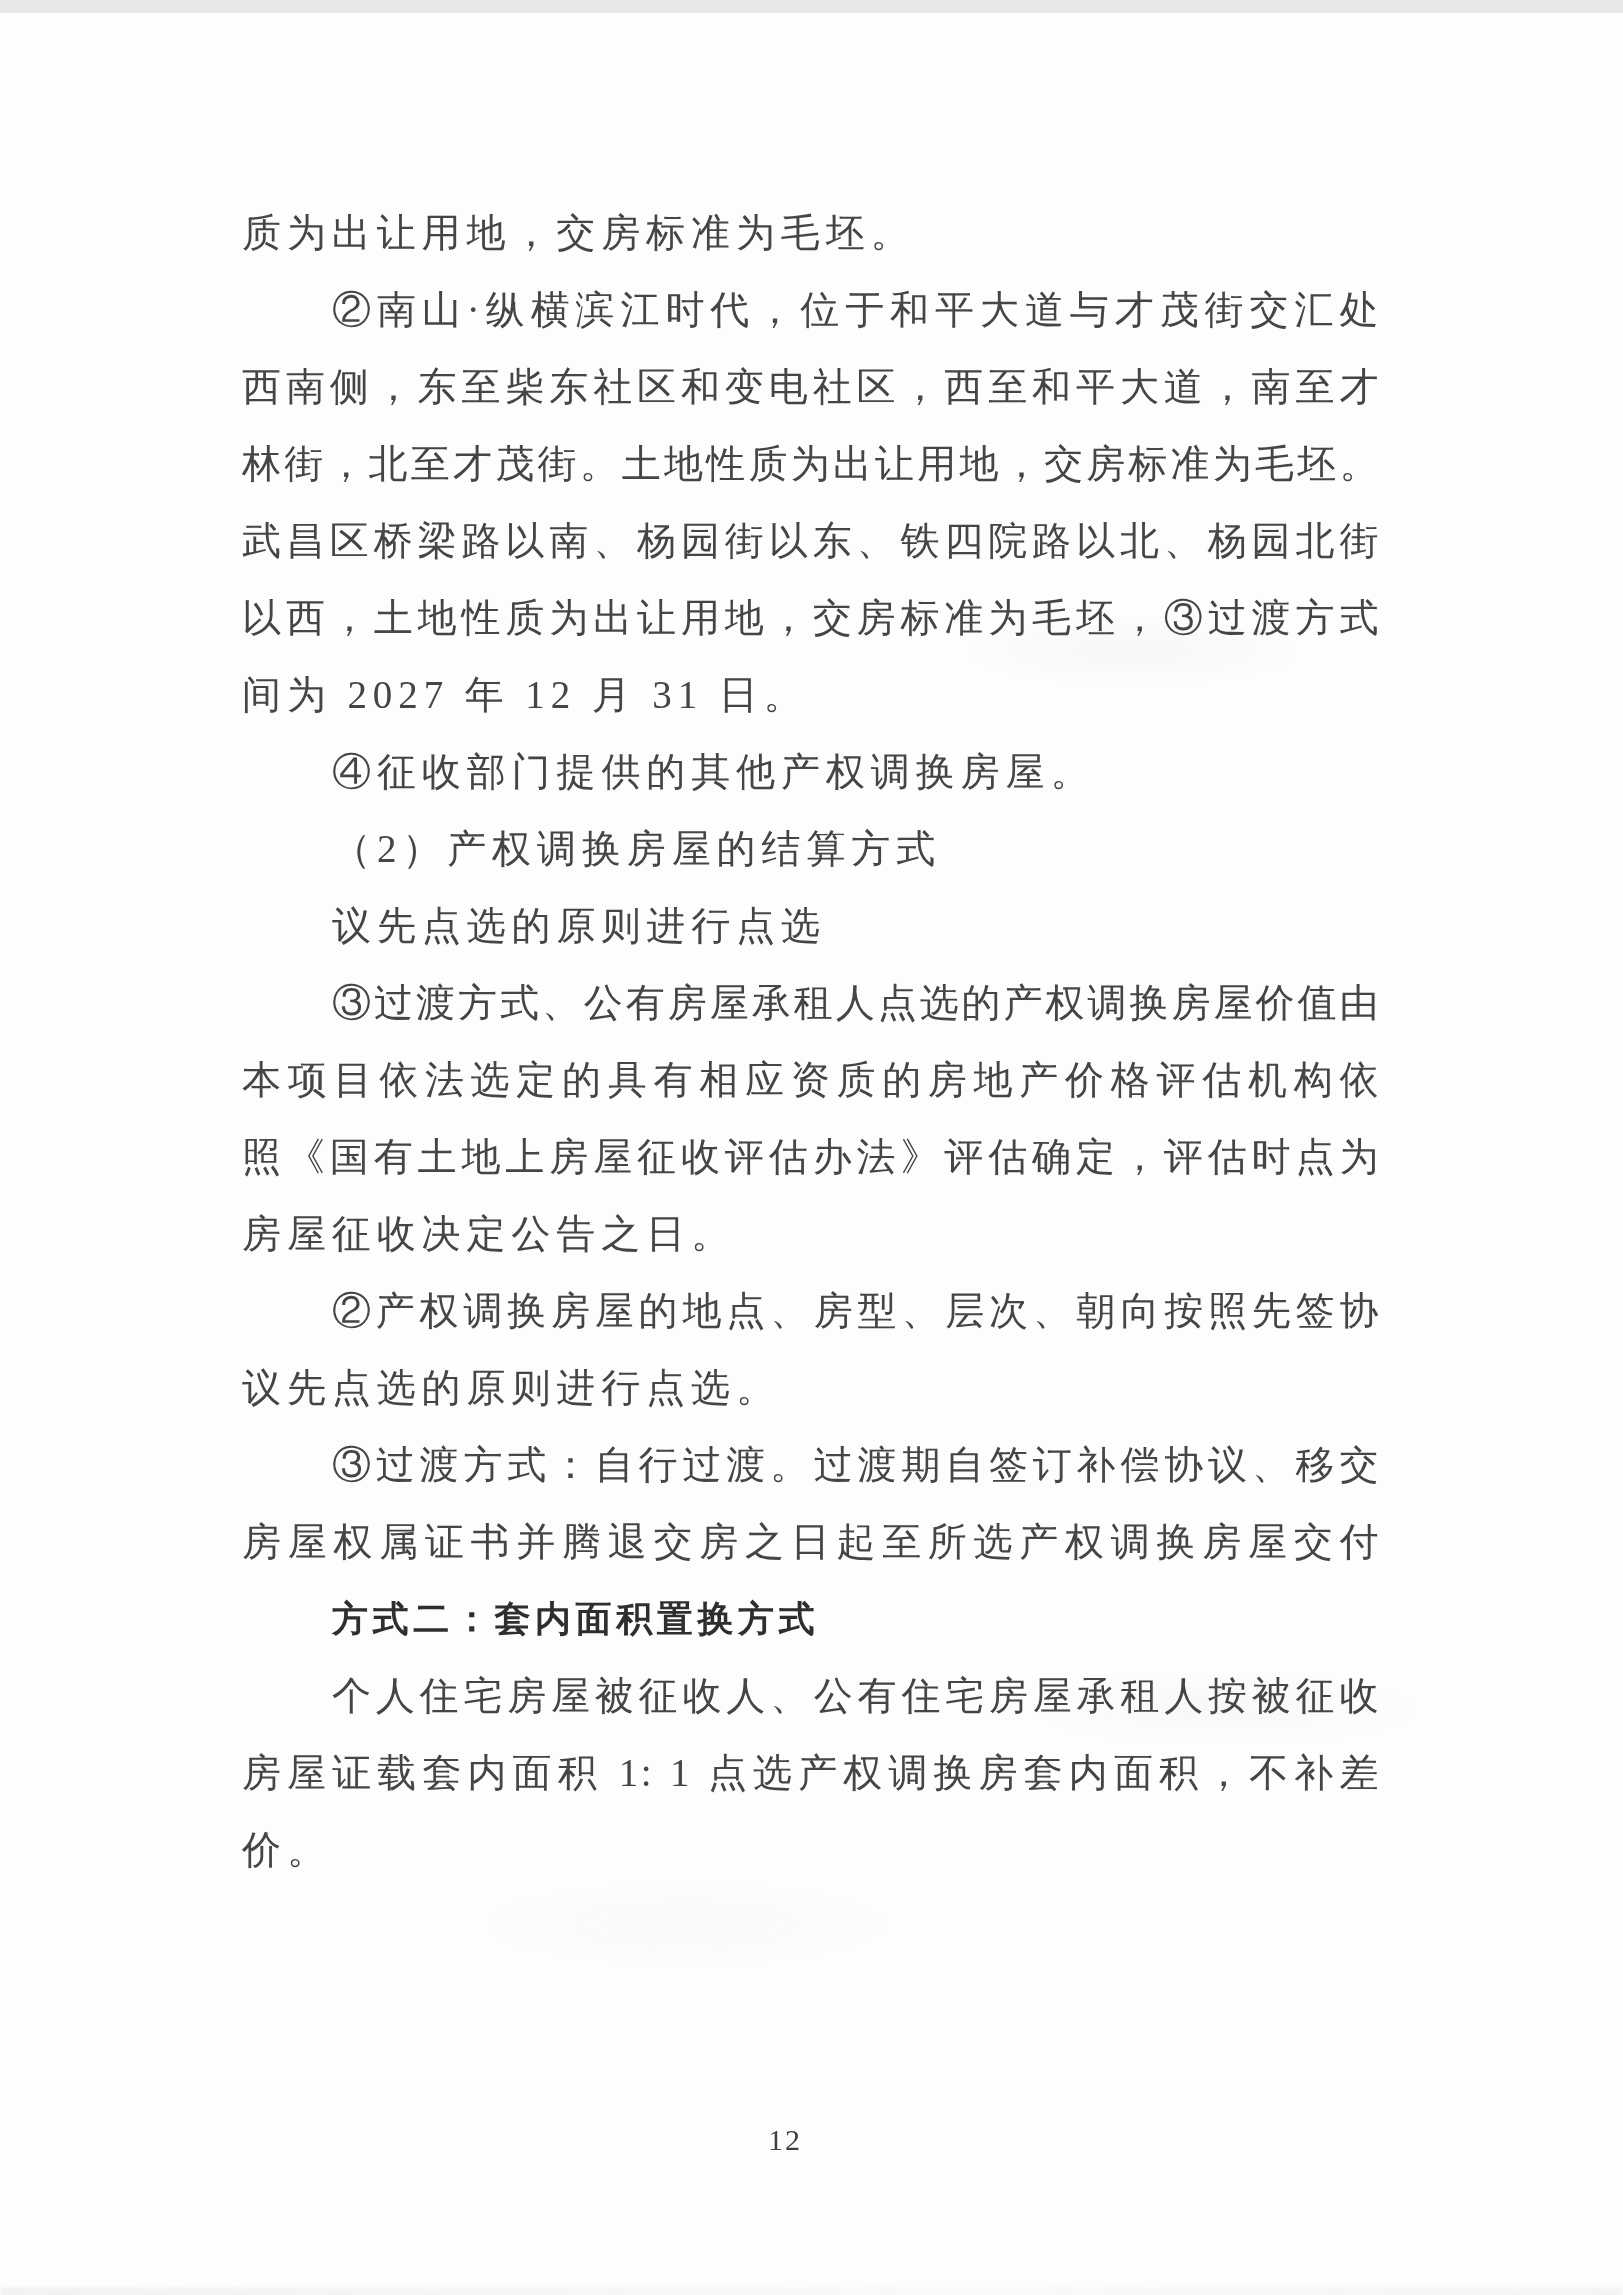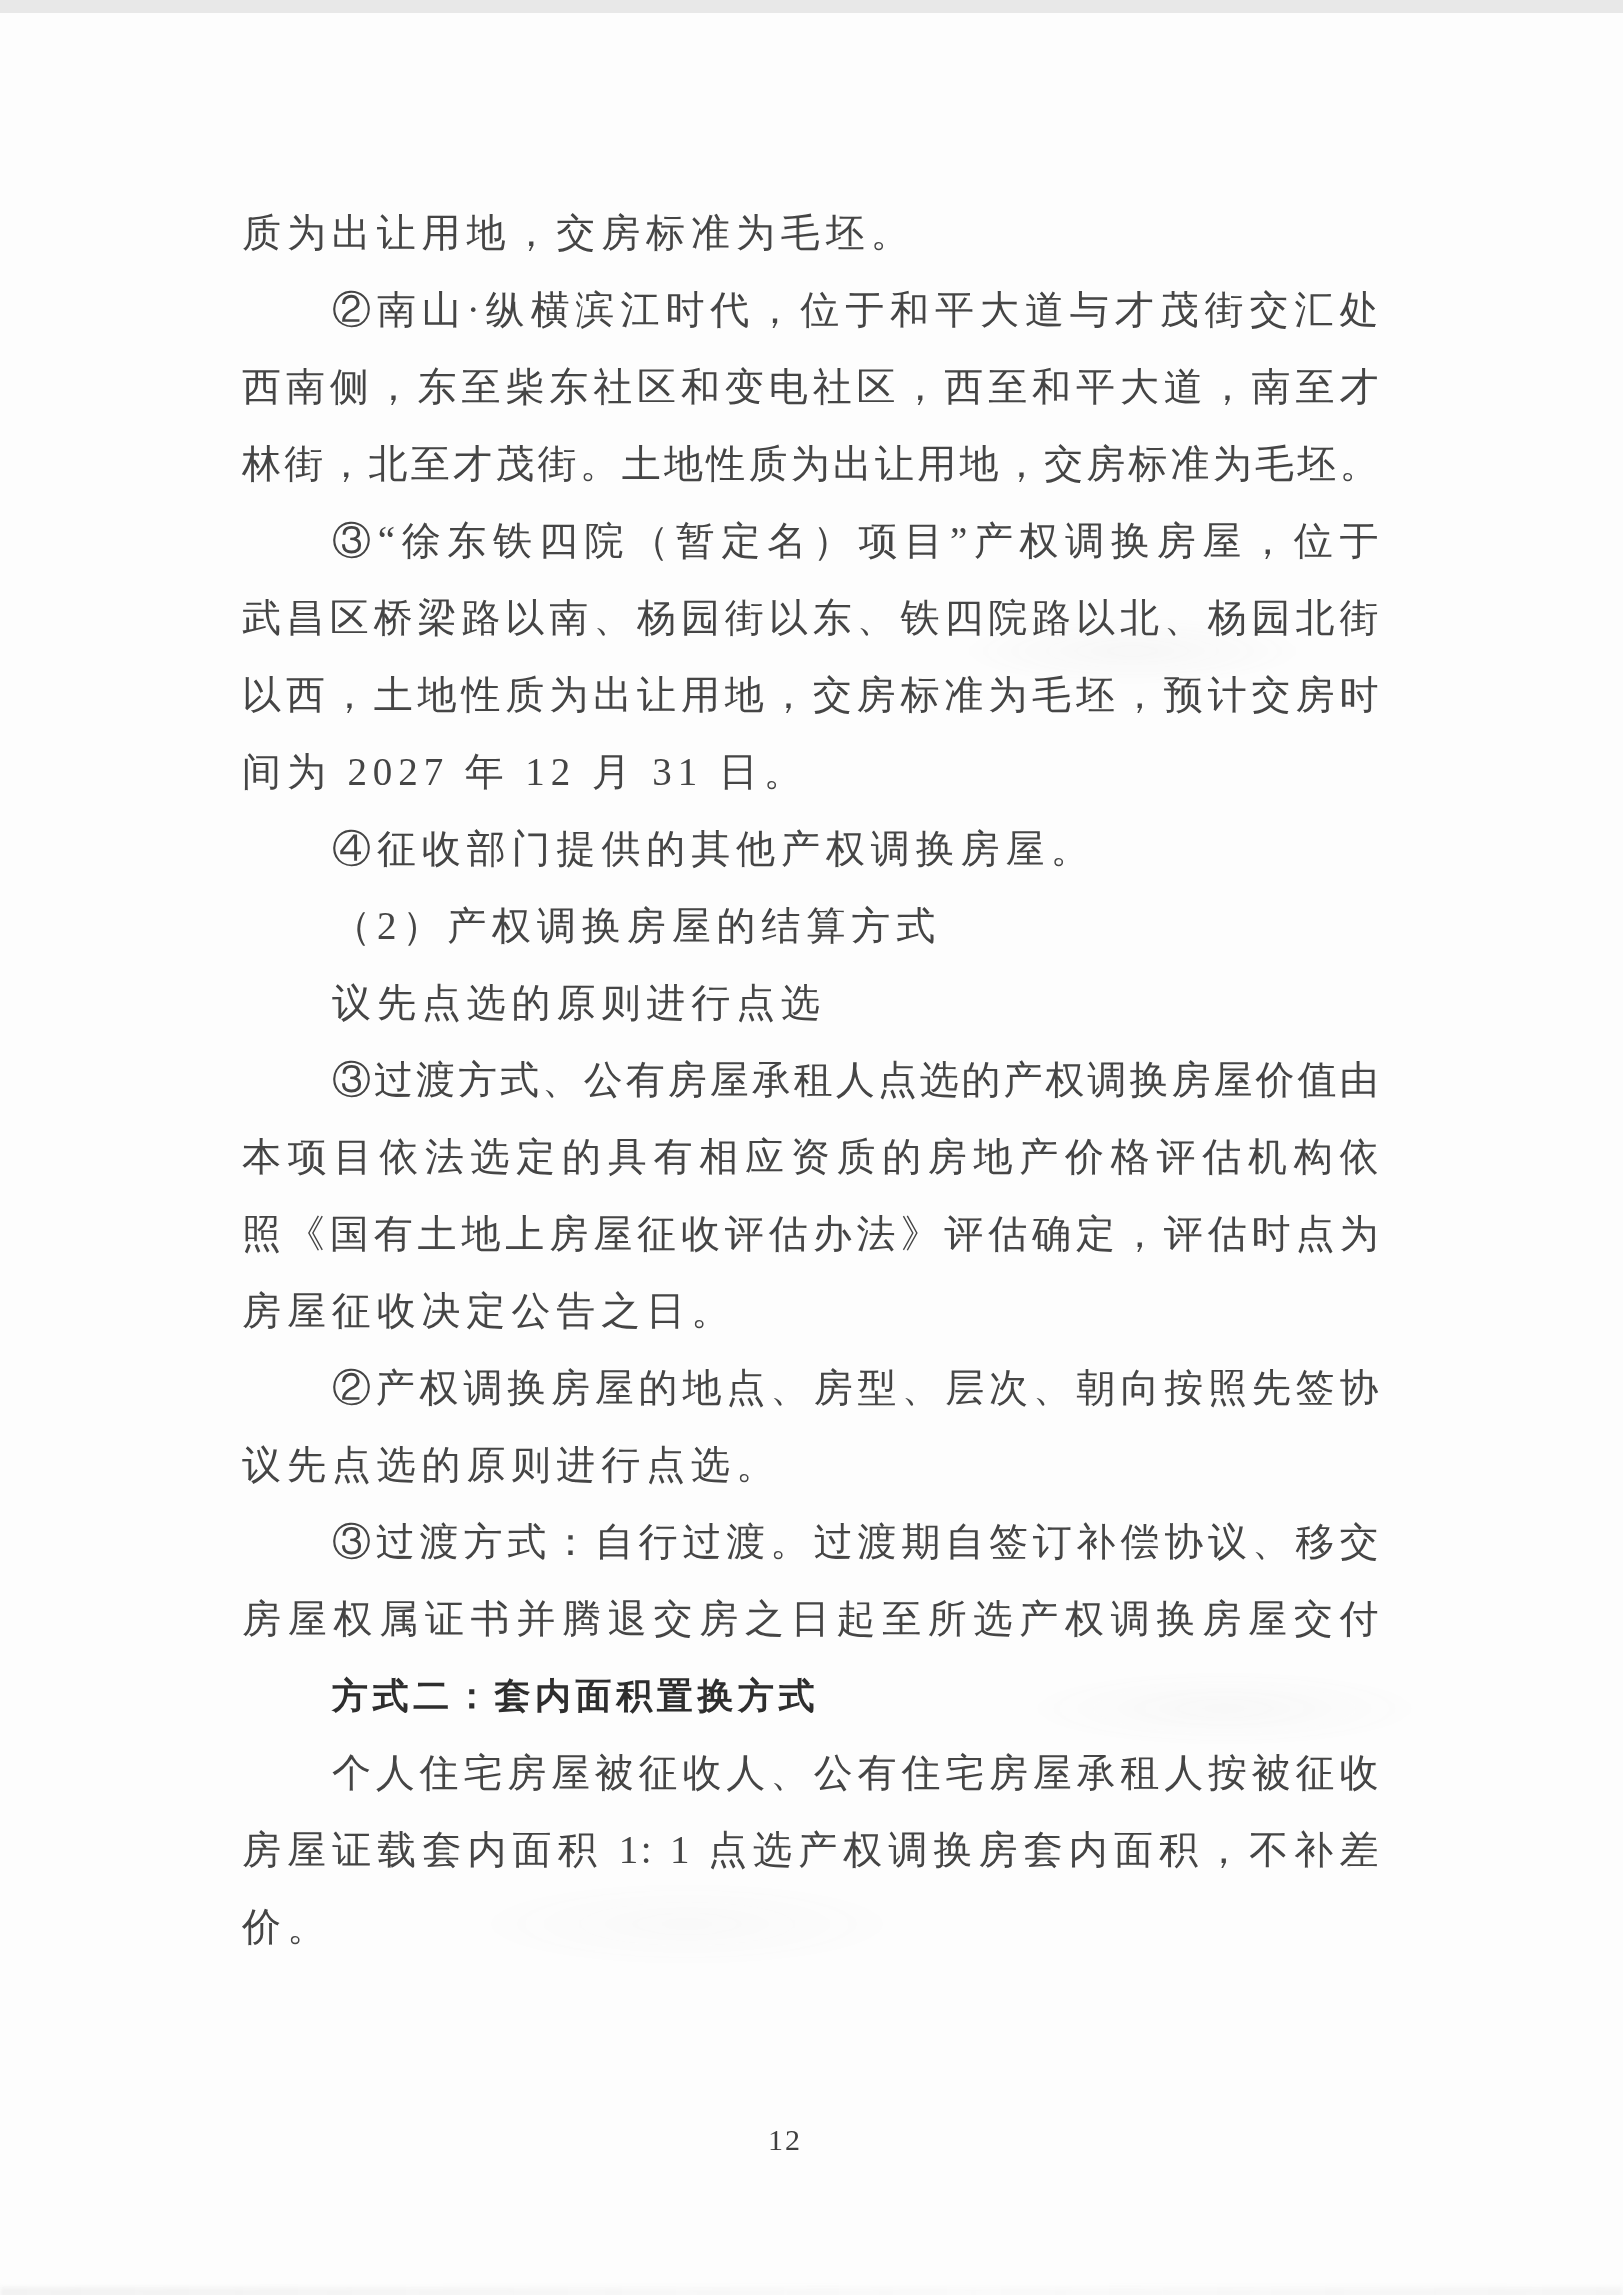--- a/index.html
+++ b/index.html
@@ -90,23 +90,22 @@
 </head>
 <body>
 
 <div class="page">
 
   <div class="body-text">
     <div class="line">质为出让用地，交房标准为毛坯。</div>
     <div class="line fill indent">②南山·纵横滨江时代，位于和平大道与才茂街交汇处</div>
     <div class="line fill">西南侧，东至柴东社区和变电社区，西至和平大道，南至才</div>
     <div class="line fill">林街，北至才茂街。土地性质为出让用地，交房标准为毛坯。</div>
-    <div class="line fill indent">③“徐东铁四院（暂定名）项目”产权调换房屋，位于</div>
     <div class="line fill">武昌区桥梁路以南、杨园街以东、铁四院路以北、杨园北街</div>
-    <div class="line fill">以西，土地性质为出让用地，交房标准为毛坯，预计交房时</div>
+    <div class="line fill">以西，土地性质为出让用地，交房标准为毛坯，③过渡方式</div>
     <div class="line">间为 2027 年 12 月 31 日。</div>
     <div class="line indent">④征收部门提供的其他产权调换房屋。</div>
     <div class="line indent">（2）产权调换房屋的结算方式</div>
     <div class="line indent">议先点选的原则进行点选</div>
     <div class="line fill indent">③过渡方式、公有房屋承租人点选的产权调换房屋价值由</div>
     <div class="line fill">本项目依法选定的具有相应资质的房地产价格评估机构依</div>
     <div class="line fill">照《国有土地上房屋征收评估办法》评估确定，评估时点为</div>
     <div class="line">房屋征收决定公告之日。</div>
     <div class="line fill indent">②产权调换房屋的地点、房型、层次、朝向按照先签协</div>
     <div class="line">议先点选的原则进行点选。</div>

